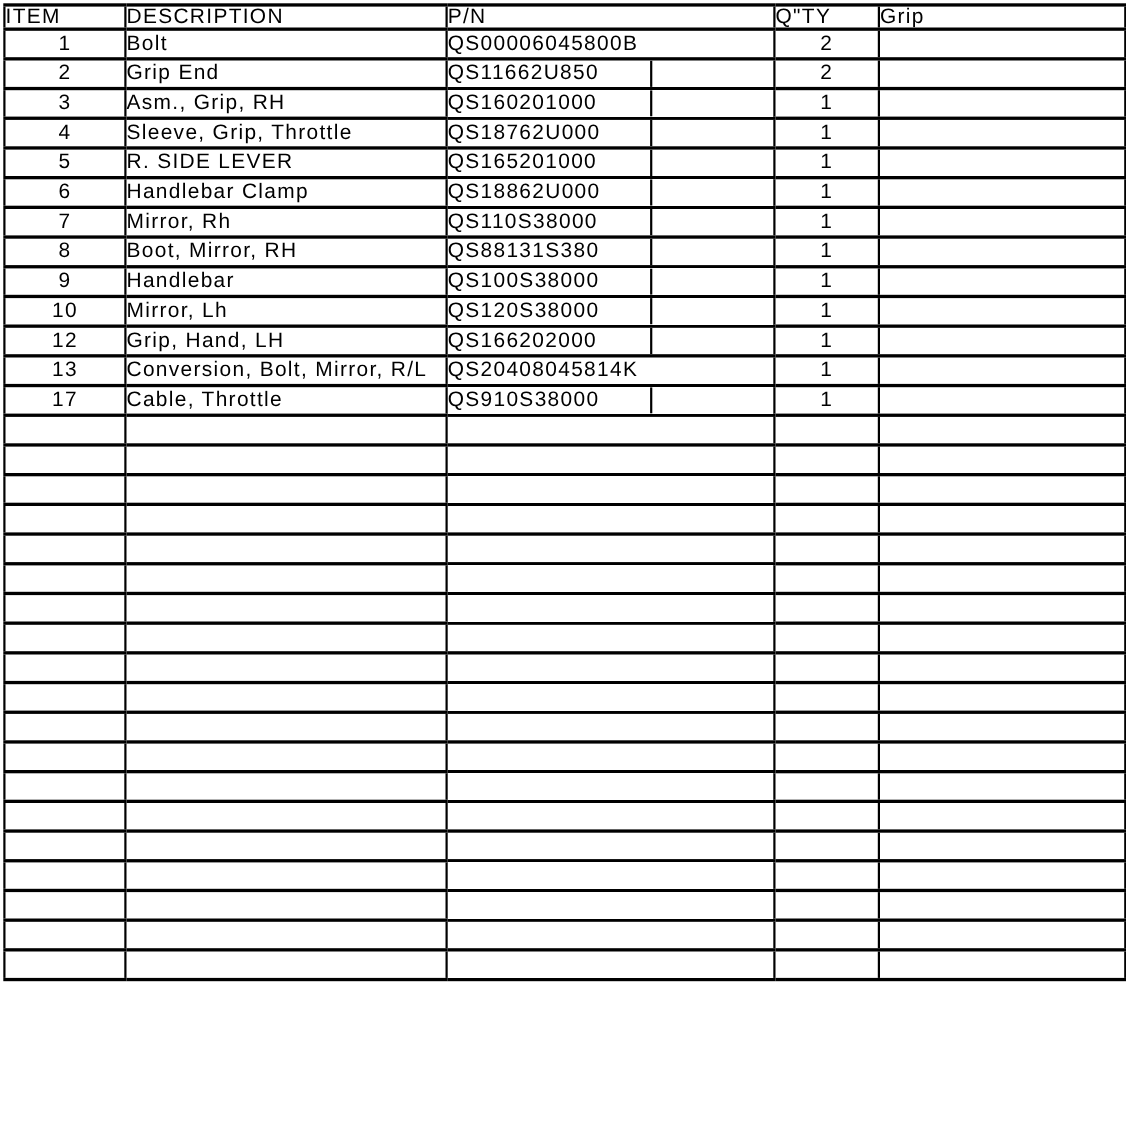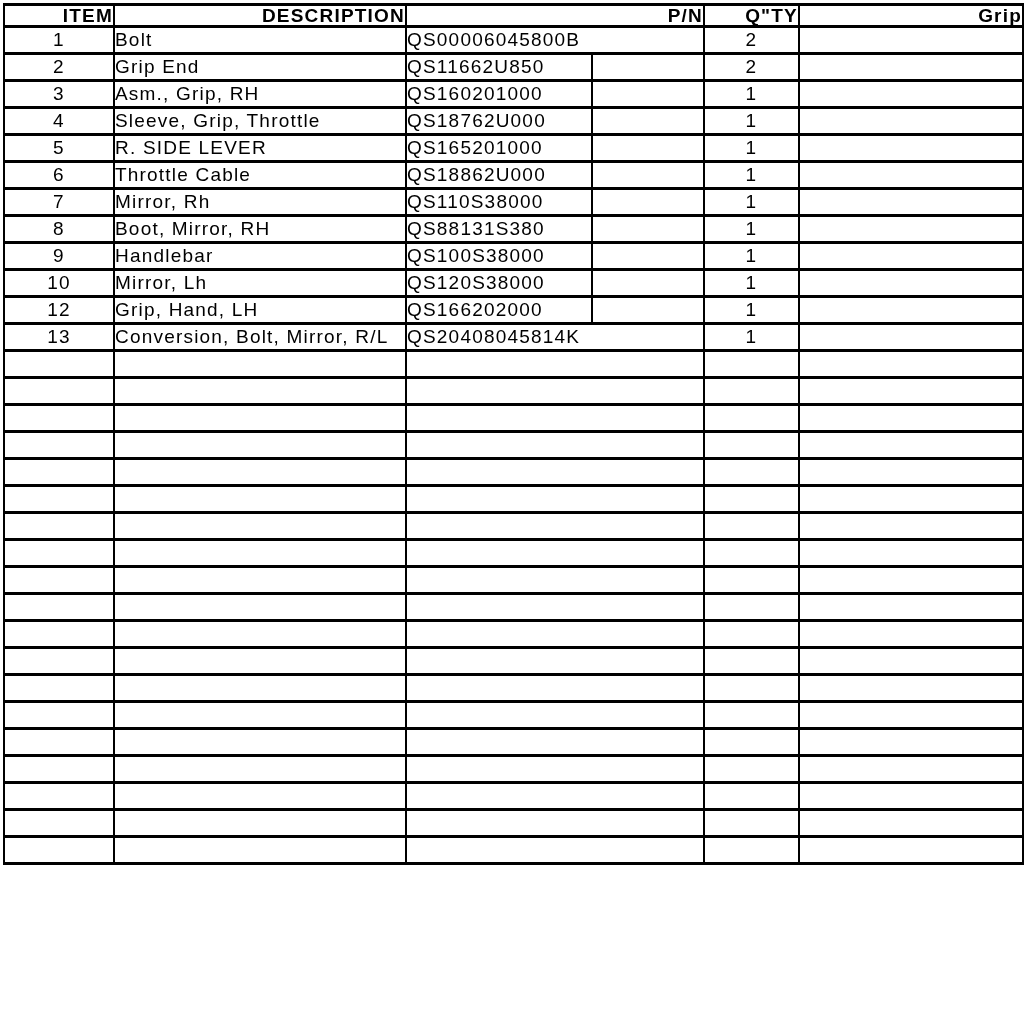--- a/index.html
+++ b/index.html
@@ -27,22 +27,22 @@
     border-bottom-width: 3px;
     padding: 0;
     overflow: hidden;
     white-space: nowrap;
     vertical-align: middle;
     background: #ffffff;
   }
   table.parts th {
     height: 19px;
     line-height: 19px;
-    font-weight: 700;
-    text-align: right;
+    font-weight: 400;
+    text-align: left;
   }
   table.parts td {
     height: 24px;
     line-height: 24px;
   }
   td.c-item, td.c-qty { text-align: center; }
   td.c-desc, td.c-note { text-align: left; padding-left: 3px; }
   td.c-pn {
     text-align: left;
     padding-left: 3px;
@@ -109,21 +109,21 @@
   </tr>
       <tr>
     <td class="c-item">5</td>
     <td class="c-desc">R. SIDE LEVER</td>
     <td class="c-pn"><span>QS165201000</span><i class="pn-divline"></i></td>
     <td class="c-qty">1</td>
     <td class="c-note"></td>
   </tr>
       <tr>
     <td class="c-item">6</td>
-    <td class="c-desc">Throttle Cable</td>
+    <td class="c-desc">Handlebar Clamp</td>
     <td class="c-pn"><span>QS18862U000</span><i class="pn-divline"></i></td>
     <td class="c-qty">1</td>
     <td class="c-note"></td>
   </tr>
       <tr>
     <td class="c-item">7</td>
     <td class="c-desc">Mirror, Rh</td>
     <td class="c-pn"><span>QS110S38000</span><i class="pn-divline"></i></td>
     <td class="c-qty">1</td>
     <td class="c-note"></td>
@@ -153,20 +153,27 @@
     <td class="c-item">12</td>
     <td class="c-desc">Grip, Hand, LH</td>
     <td class="c-pn"><span>QS166202000</span><i class="pn-divline"></i></td>
     <td class="c-qty">1</td>
     <td class="c-note"></td>
   </tr>
       <tr>
     <td class="c-item">13</td>
     <td class="c-desc">Conversion, Bolt, Mirror, R/L</td>
     <td class="c-pn"><span>QS20408045814K</span></td>
+    <td class="c-qty">1</td>
+    <td class="c-note"></td>
+  </tr>
+      <tr>
+    <td class="c-item">17</td>
+    <td class="c-desc">Cable, Throttle</td>
+    <td class="c-pn"><span>QS910S38000</span><i class="pn-divline"></i></td>
     <td class="c-qty">1</td>
     <td class="c-note"></td>
   </tr>
       <tr>
     <td class="c-item"></td>
     <td class="c-desc"></td>
     <td class="c-pn"><span></span></td>
     <td class="c-qty"></td>
     <td class="c-note"></td>
   </tr>

